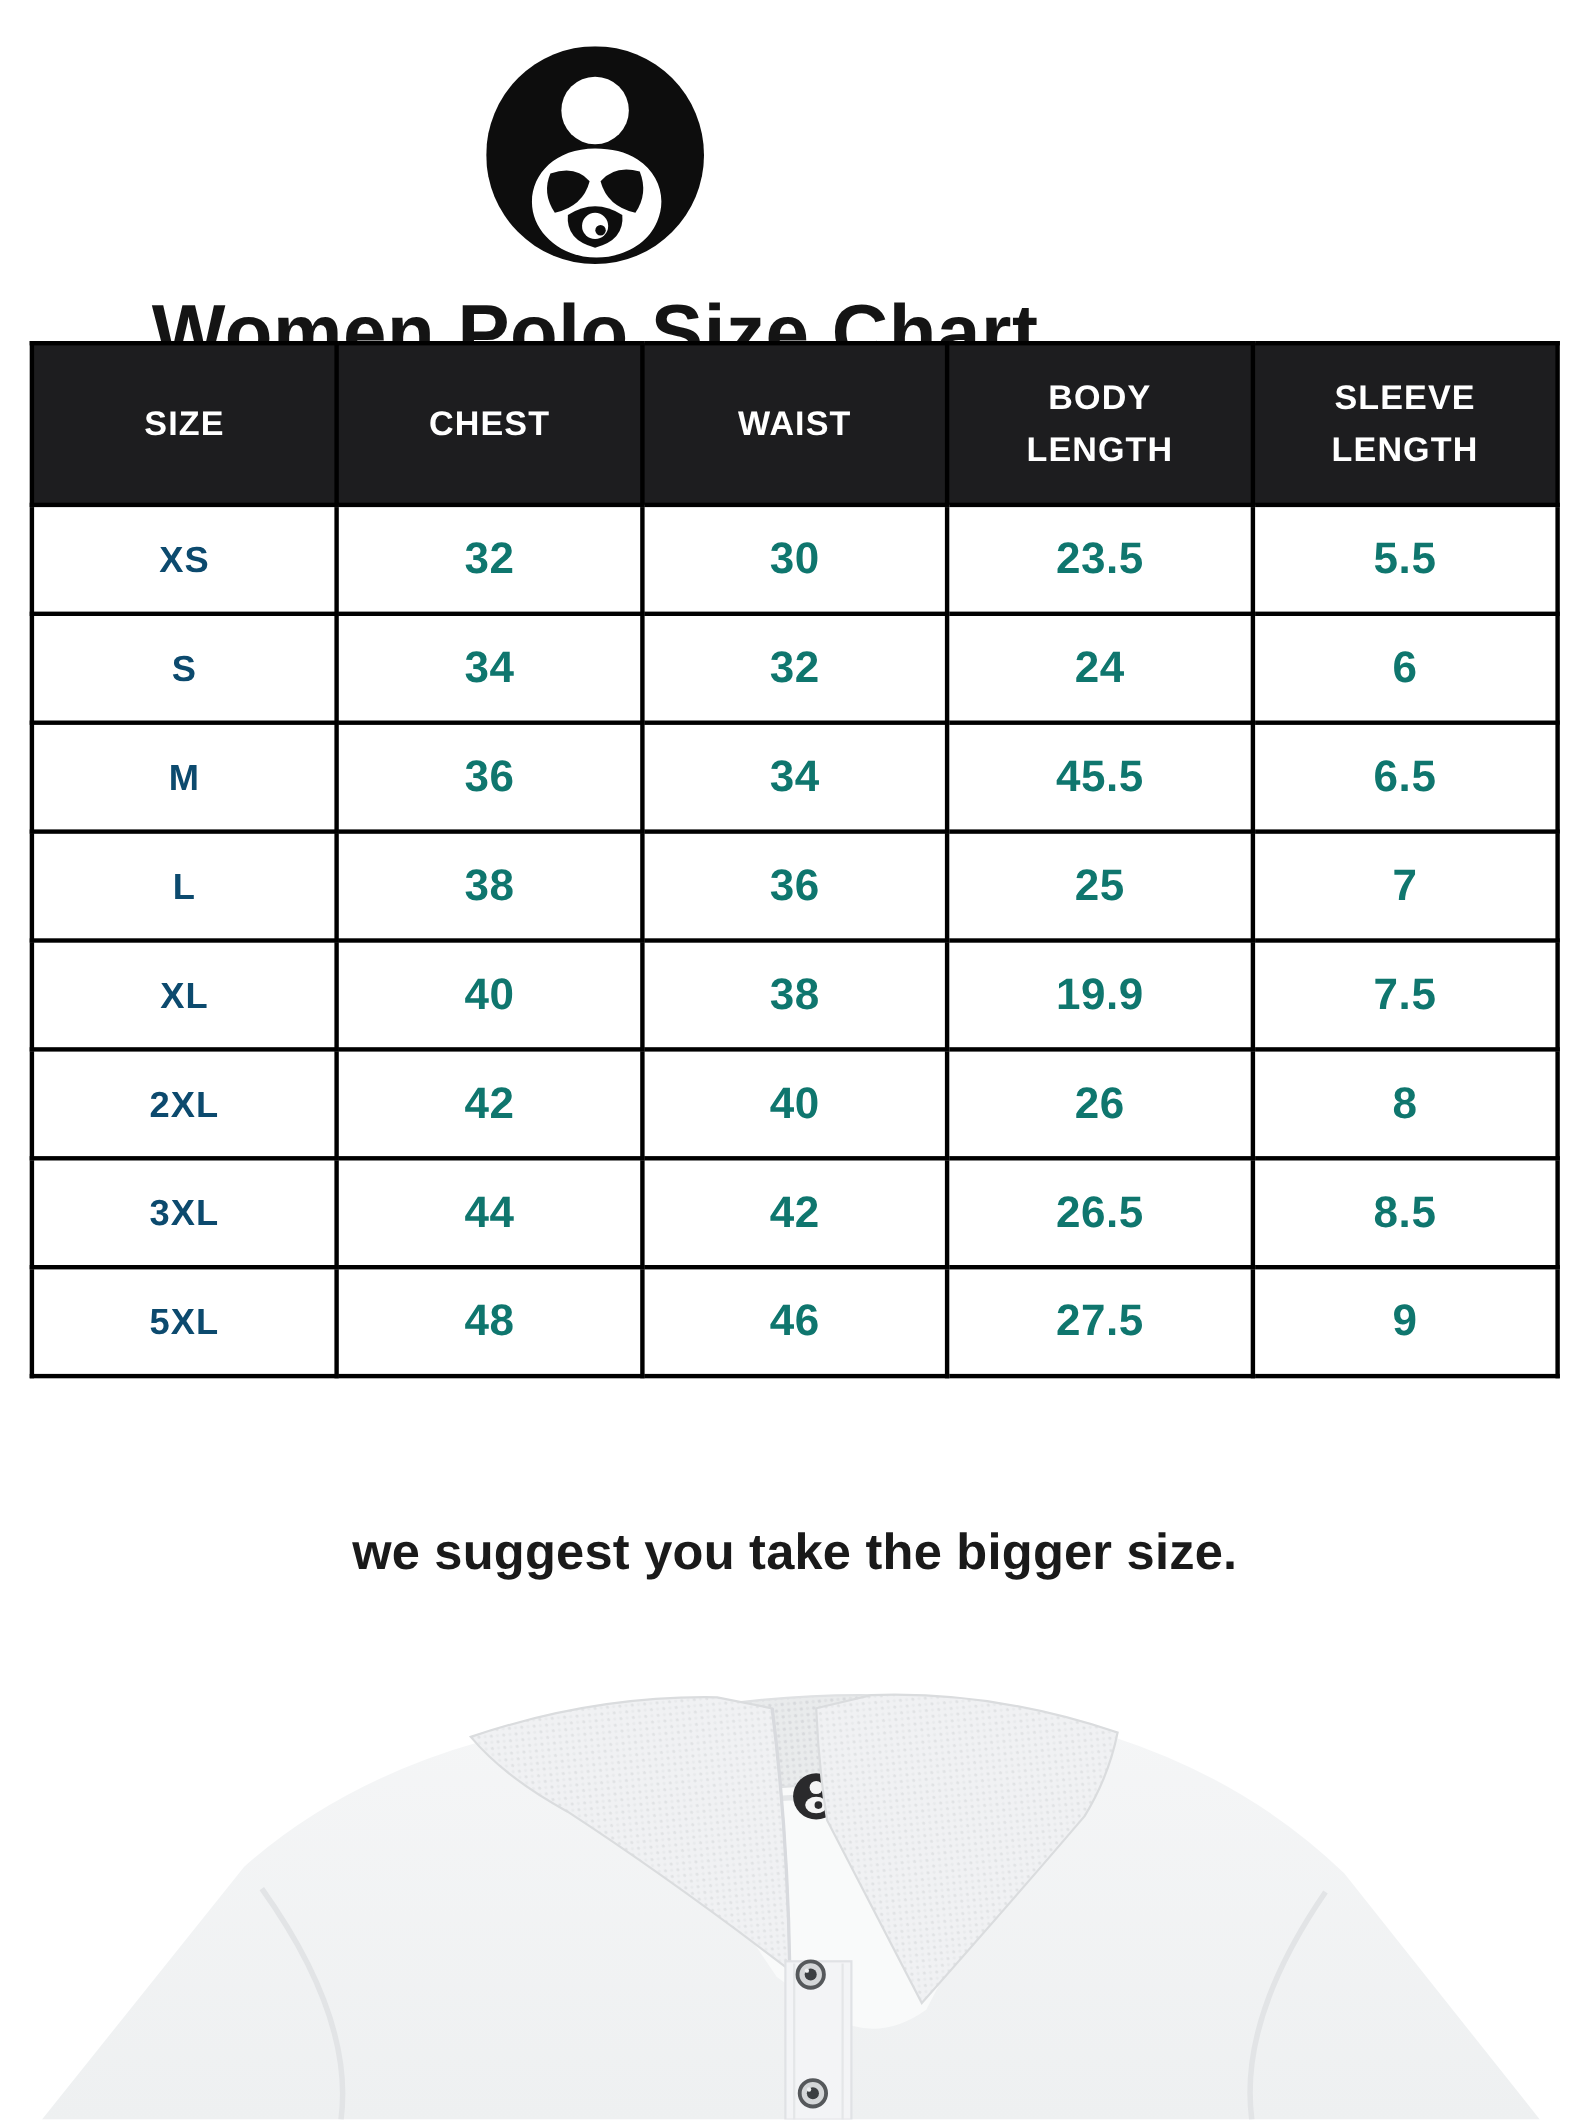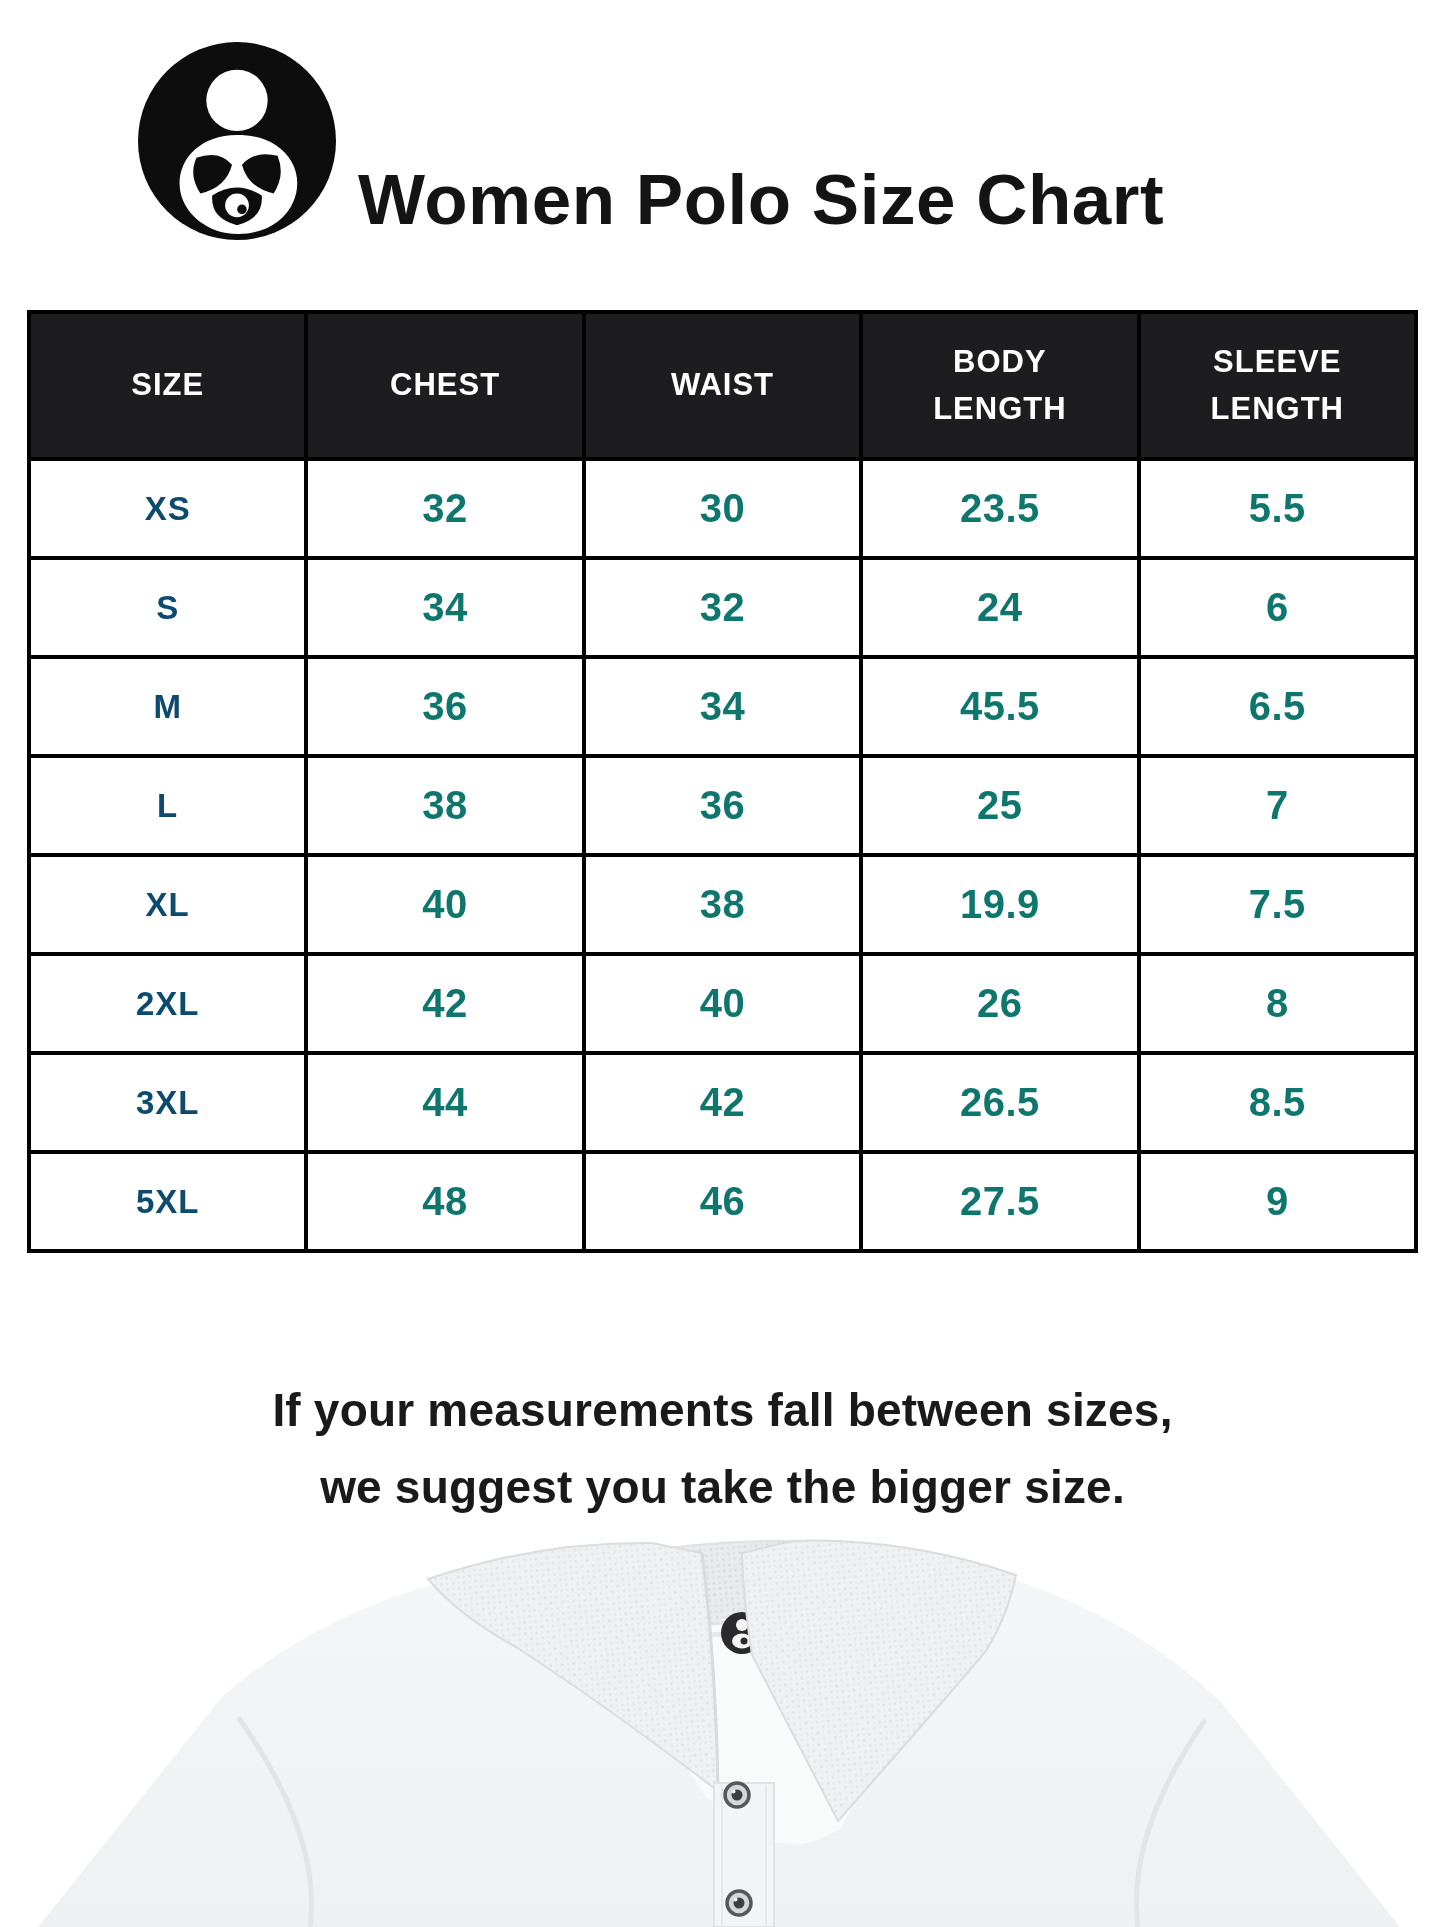--- a/index.html
+++ b/index.html
@@ -10,21 +10,21 @@
     position:relative;
     width:1445px; height:1927px;
     margin:0 auto;
     background:#ffffff;
     overflow:hidden;
   }
 
   
   .brand-header {
     position:absolute; top:42px; left:138px;
-    display:flex; align-items:flex-end; gap:22px;
+    display:flex; align-items:center; gap:22px;flex-direction:column;
   }
   .brand-logo { width:198px; height:198px; flex:0 0 auto; }
   .page-title {
     font-size:71px; font-weight:700; color:#141414;
     letter-spacing:0.5px; white-space:nowrap;
   }
 
   
   .size-table-wrap {
     position:absolute; top:310px; left:27px; width:1391px;
@@ -156,21 +156,20 @@
           <td class="cell-val">48</td>
           <td class="cell-val">46</td>
           <td class="cell-val">27.5</td>
           <td class="cell-val">9</td>
         </tr>
       </tbody>
     </table>
   </div>
 
   <div class="fit-note">
-    <div>If your measurements fall between sizes,</div>
     <div>we suggest you take the bigger size.</div>
   </div>
 
   <svg class="shirt-figure" viewBox="0 0 1445 392" aria-hidden="true">
     <defs>
       <linearGradient id="bodyGrad" x1="0" y1="0" x2="0" y2="1">
         <stop offset="0" stop-color="#f5f6f7"></stop>
         <stop offset="1" stop-color="#eef0f1"></stop>
       </linearGradient>
       <pattern id="knit" width="8" height="8" patternUnits="userSpaceOnUse" patternTransform="rotate(40)">

